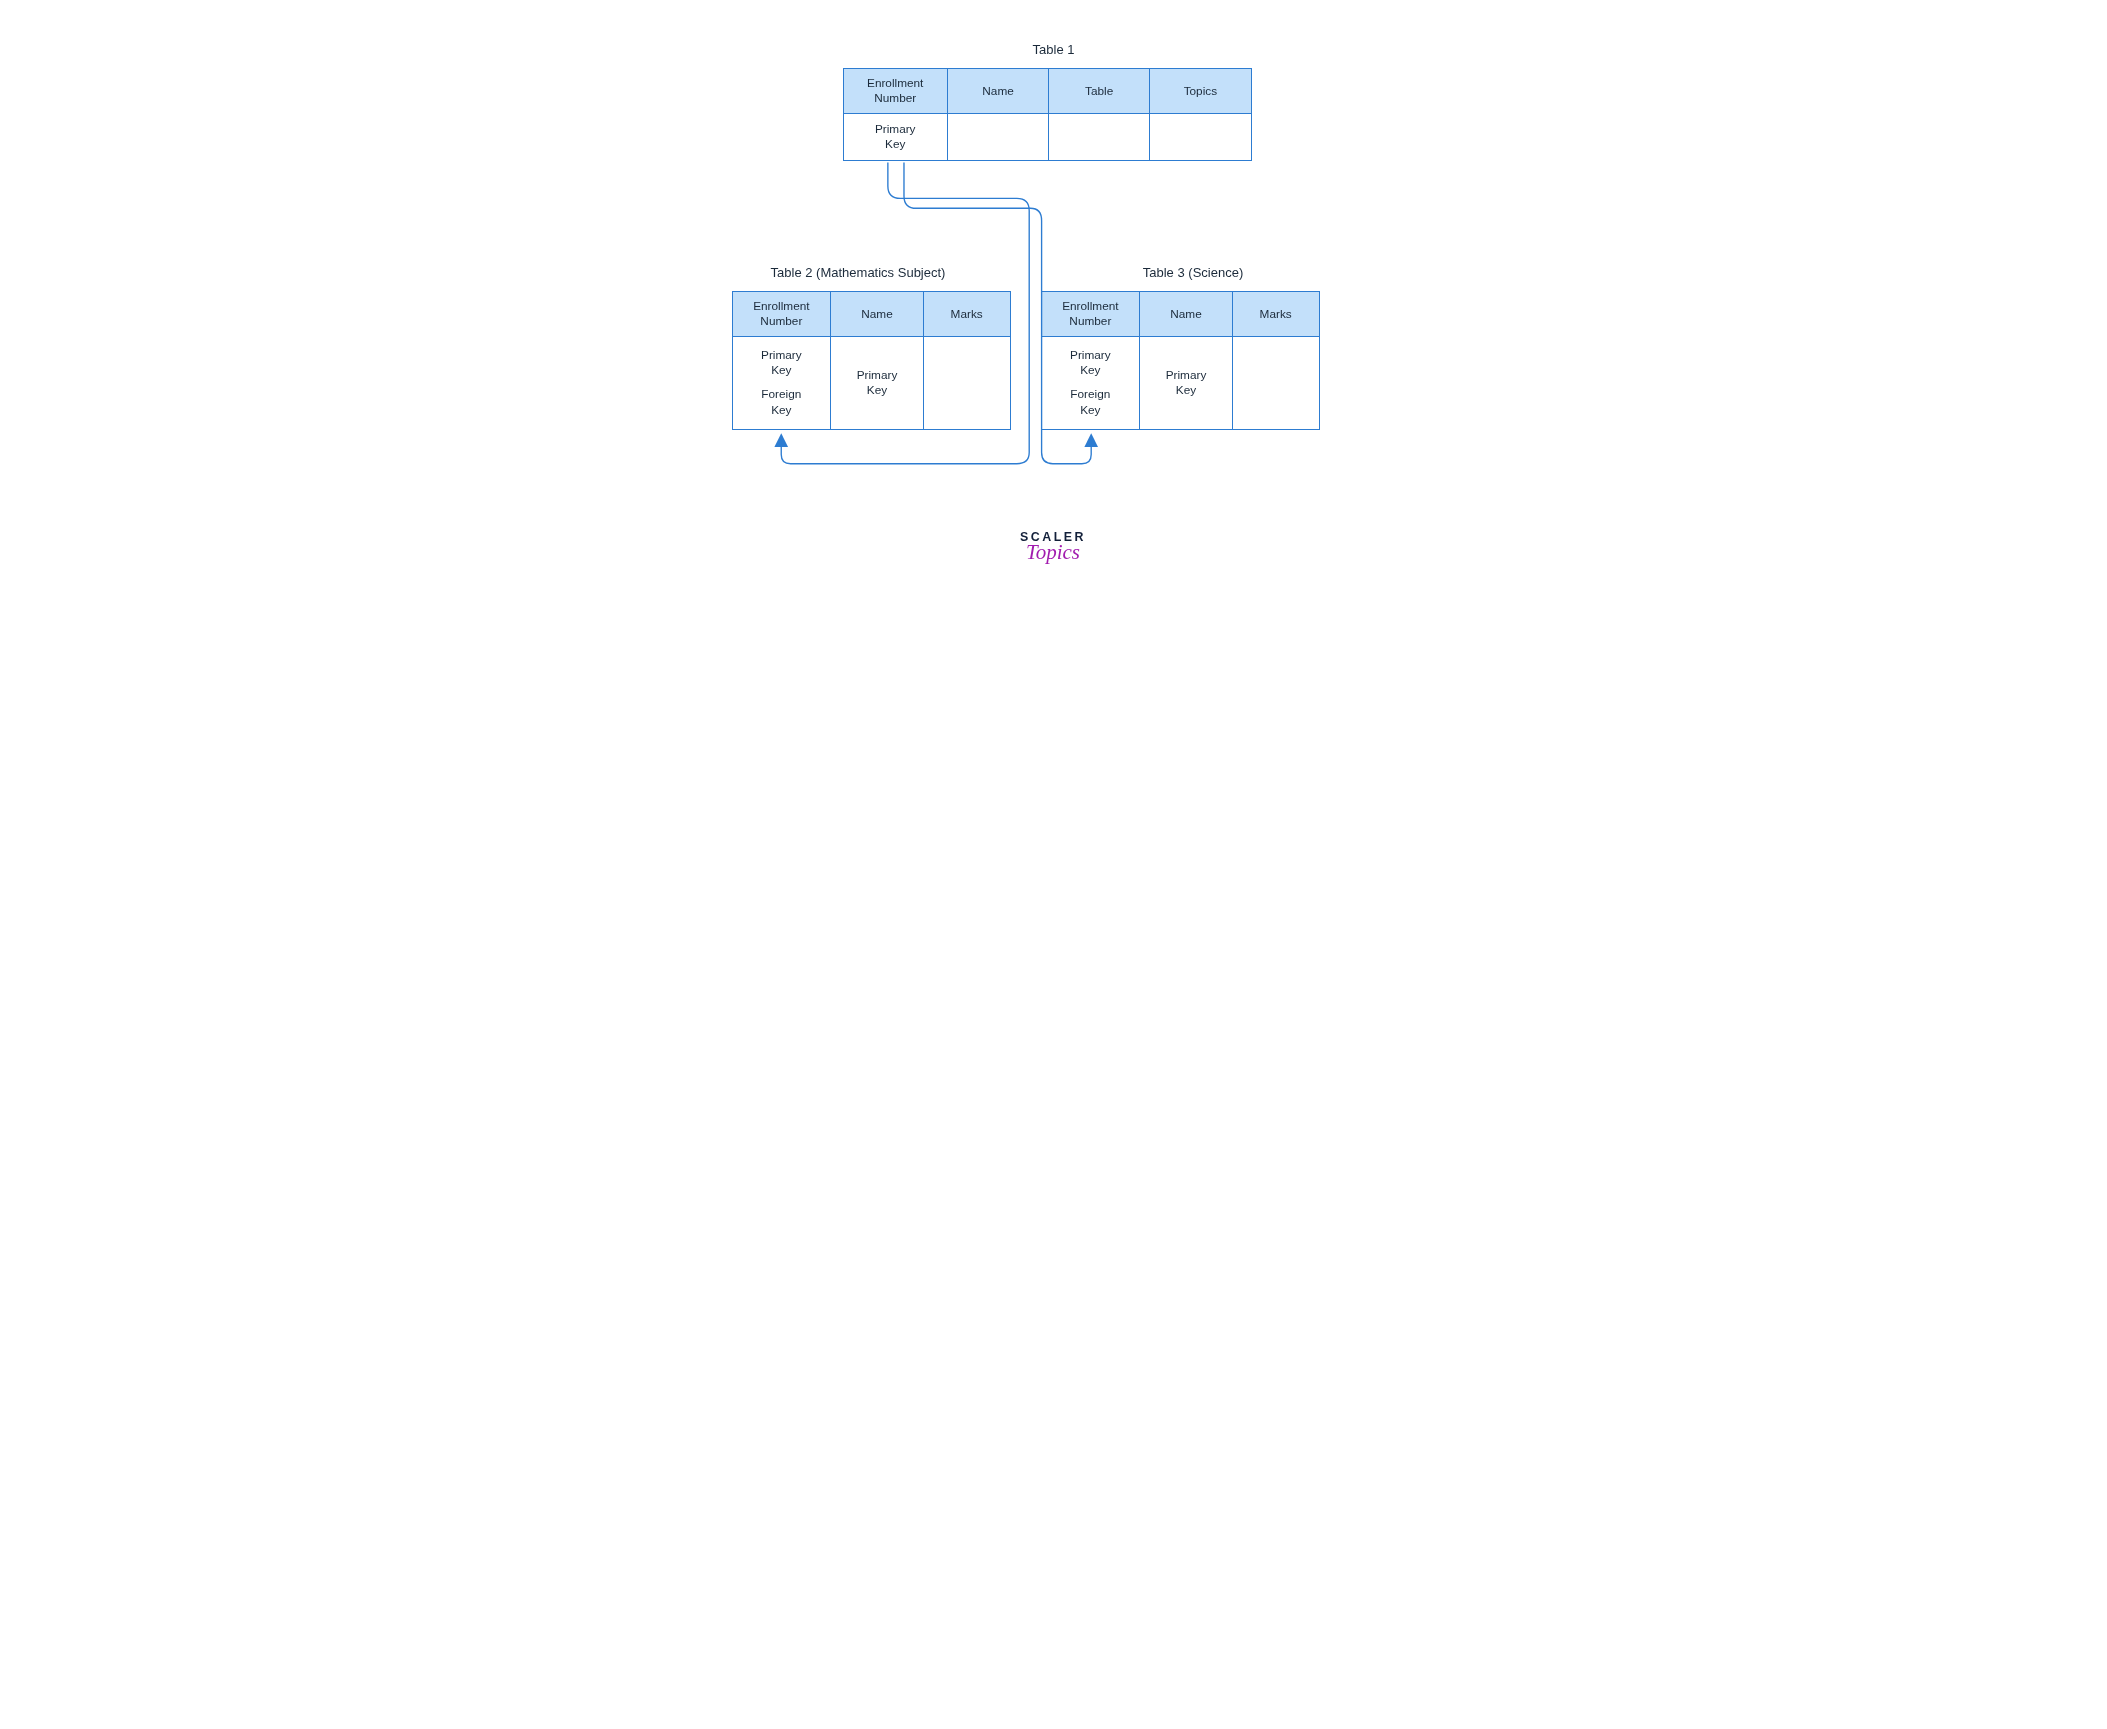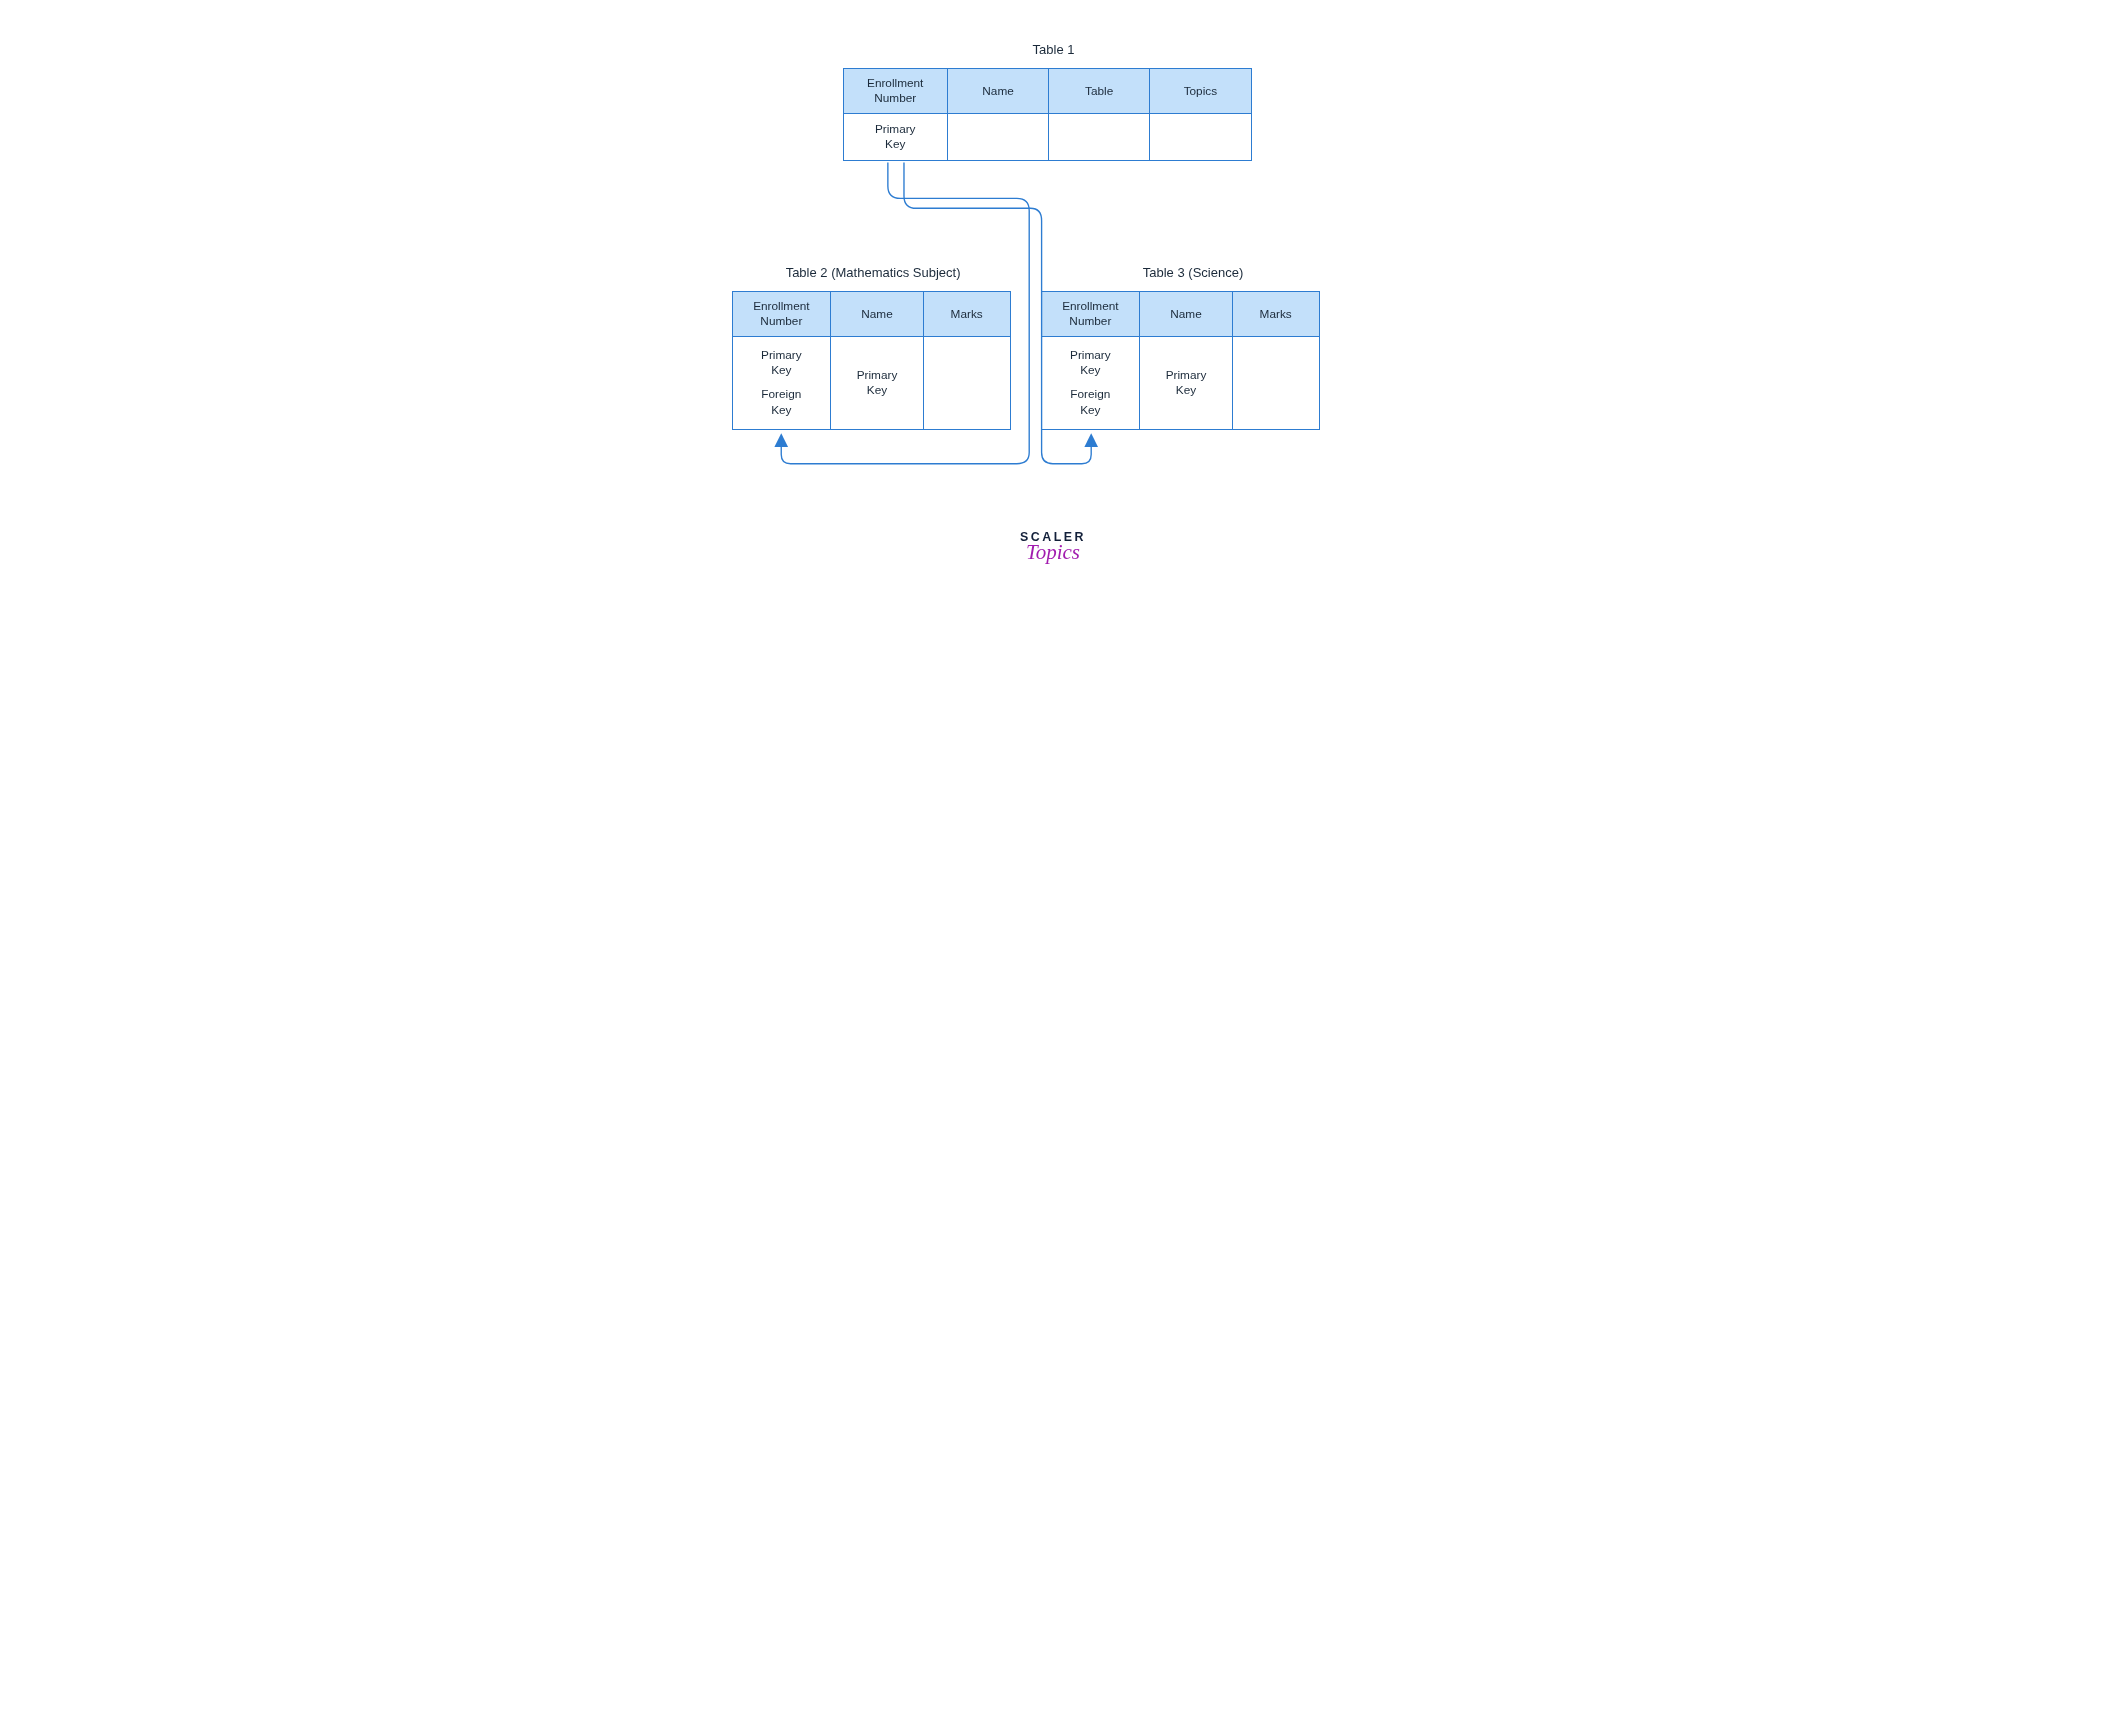--- a/index.html
+++ b/index.html
@@ -109,21 +109,21 @@
               <span>Key</span>
         </div>
       </td>
       <td></td>
       <td></td>
       <td></td>
     </tr>
   </tbody>
     </table>
 
-  <div class="caption" style="left:74px; top:265px; width:205px;text-align:right;">Table 2 (Mathematics Subject)</div>
+  <div class="caption" style="left:74px; top:265px; width:205px;">Table 2 (Mathematics Subject)</div>
 
   <table class="tbl" style="left:50px; top:291px; width:279px;">
     <tbody>
         <tr>
       <th style="width:99px;">
         <div class="multiline">
               <span>Enrollment</span>
               <span>Number</span>
             </div>
       </th>

